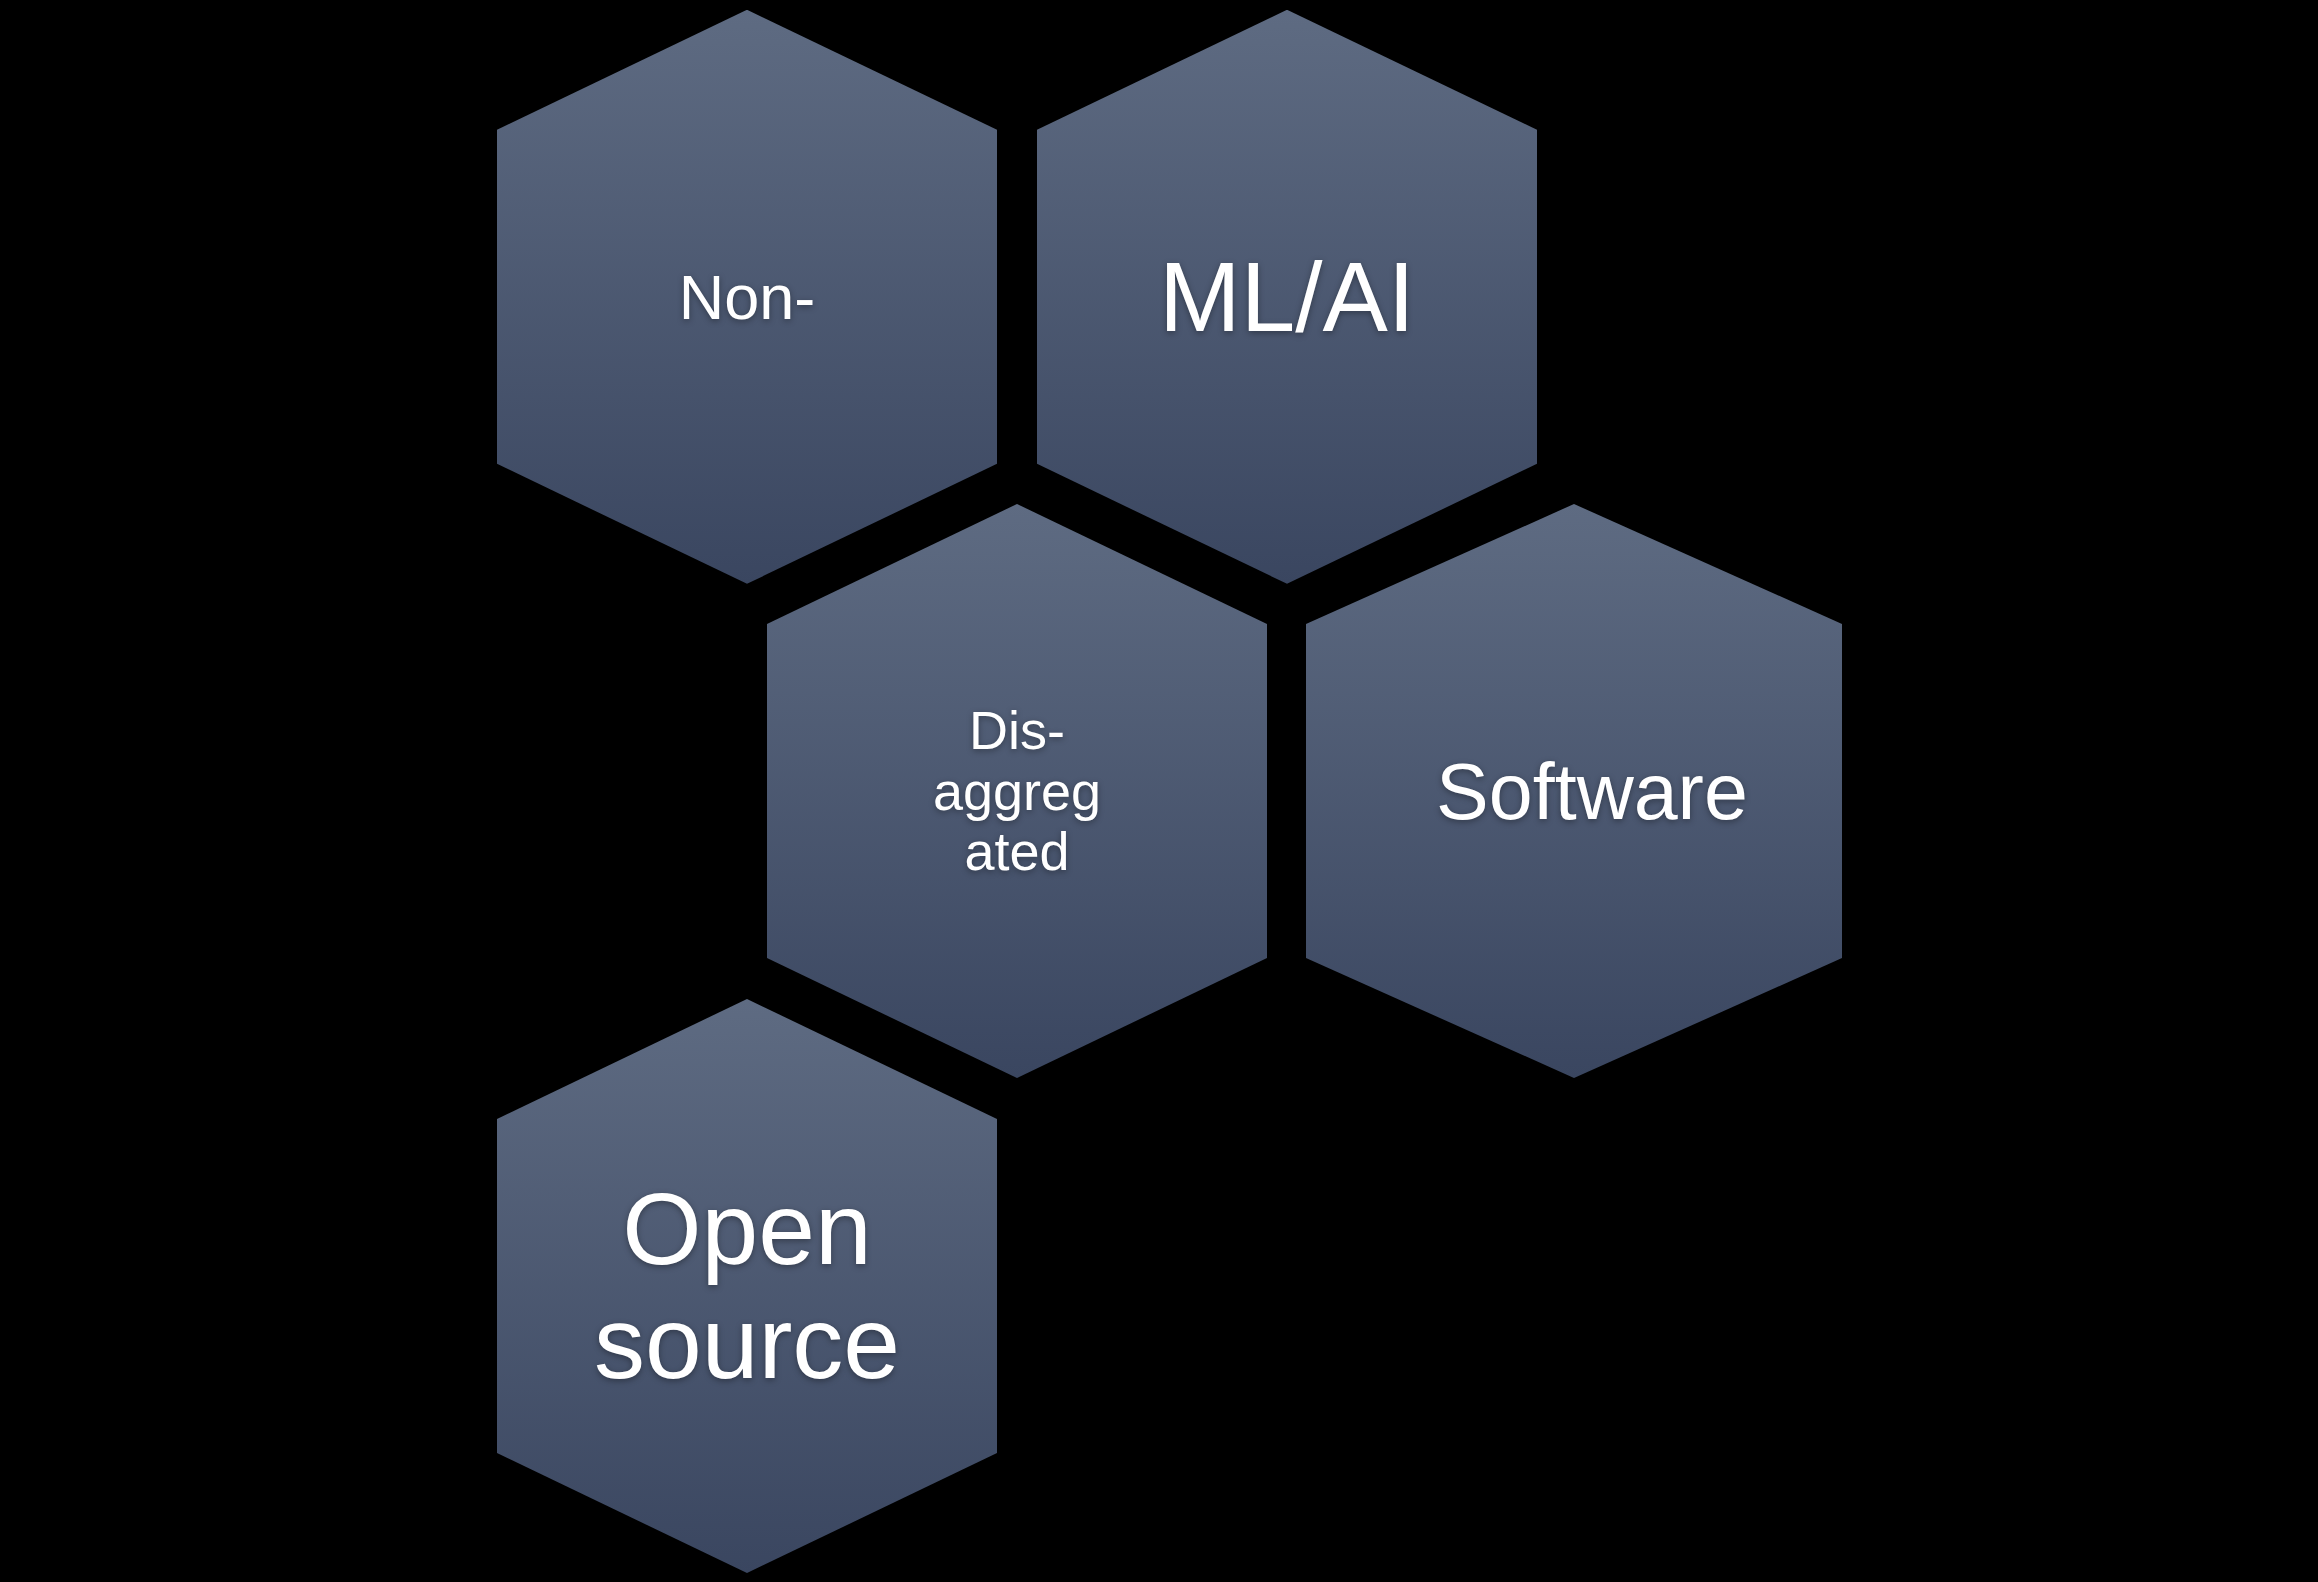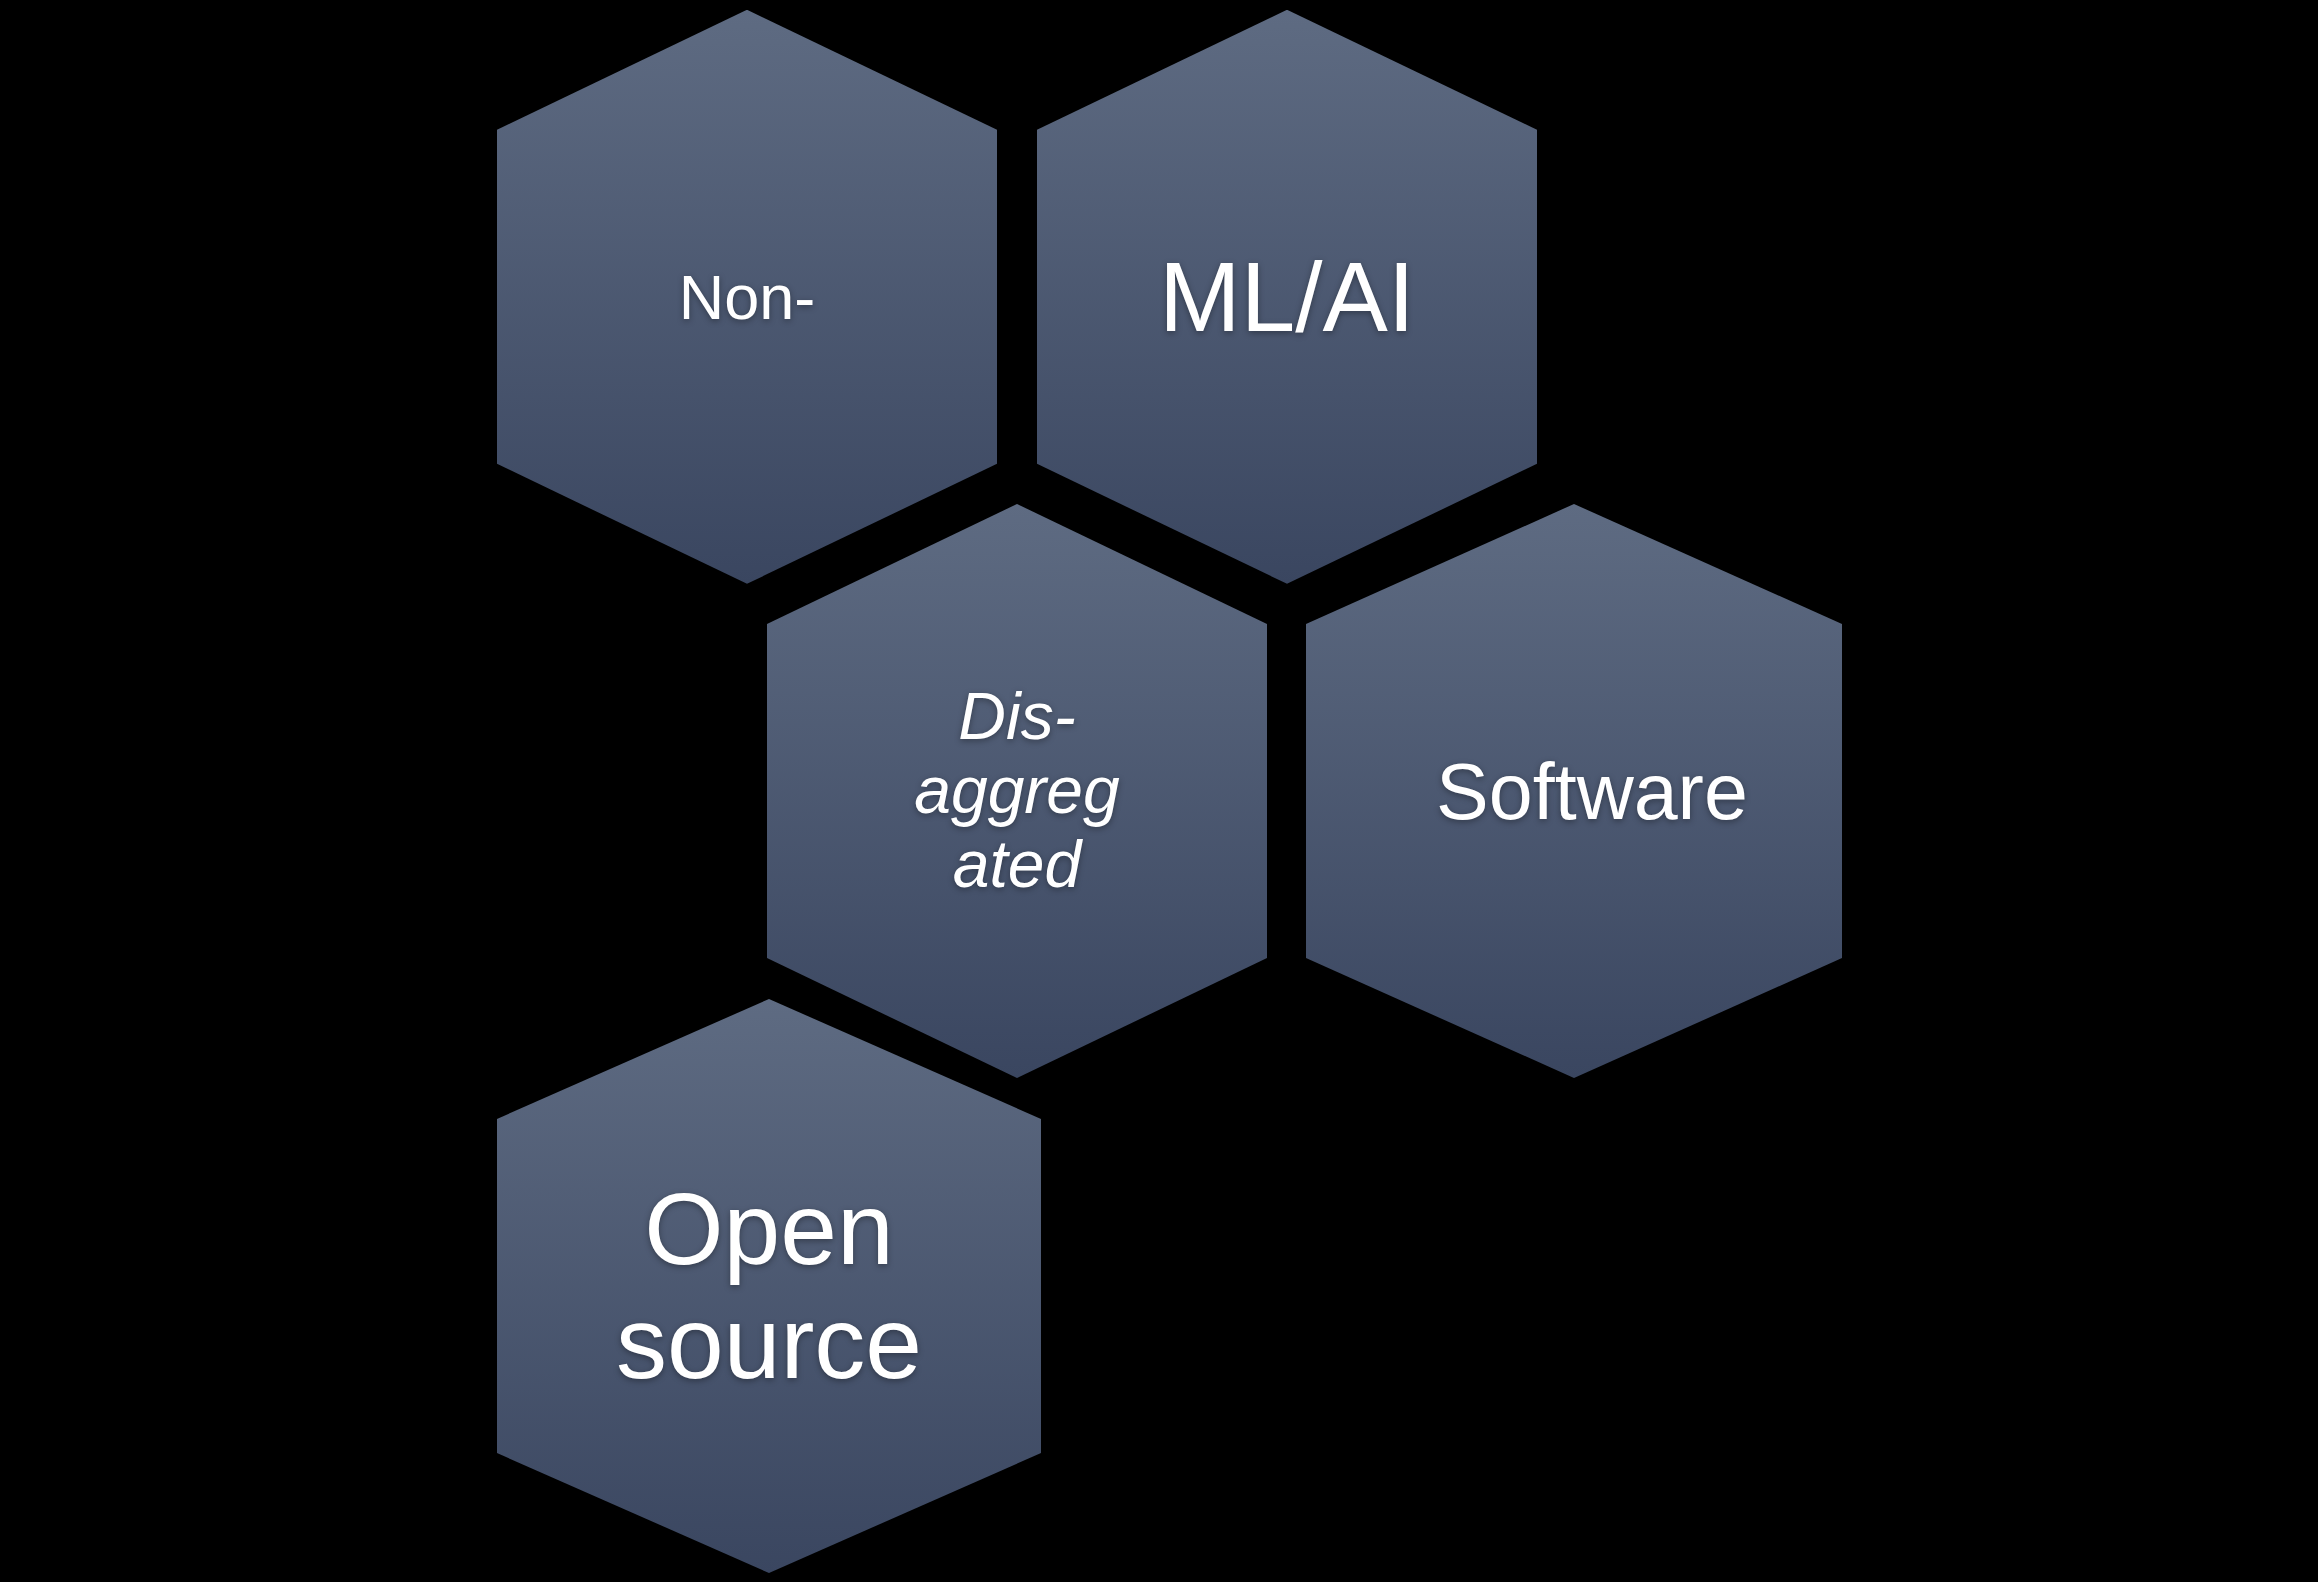--- a/index.html
+++ b/index.html
@@ -51,31 +51,31 @@
       <div class="label" style="font-size: 63px; color: rgb(255, 255, 255);">
         <span class="line">Non-</span>
       </div>
     </div>
     <div class="hex single" style="left: 1037px; top: 9.8px; width: 500px; height: 574px; background: linear-gradient(rgb(94, 107, 130) 0%, rgb(58, 70, 96) 100%);">
       <div class="label" style="font-size: 98px; color: rgb(255, 255, 255);">
         <span class="line">ML/AI</span>
       </div>
     </div>
     <div class="hex" style="left: 767px; top: 504px; width: 500px; height: 574px; background: linear-gradient(rgb(94, 107, 130) 0%, rgb(58, 70, 96) 100%);">
-      <div class="label" style="font-size: 66px; color: rgb(255, 255, 255); font-style: italic;">
+      <div class="label" style="font-size: 54px; color: rgb(255, 255, 255);">
         <span class="line">Dis-</span>
         <span class="line">aggreg</span>
         <span class="line">ated</span>
       </div>
     </div>
     <div class="hex single" style="left: 1306px; top: 504px; width: 500px; height: 574px; background: linear-gradient(rgb(94, 107, 130) 0%, rgb(58, 70, 96) 100%); padding-left: 36px;">
       <div class="label" style="font-size: 79px; color: rgb(255, 255, 255);">
         <span class="line">Software</span>
       </div>
     </div>
-    <div class="hex" style="left: 497px; top: 999px; width: 544px; height: 574px; background: linear-gradient(rgb(94, 107, 130) 0%, rgb(58, 70, 96) 100%); align-items: center;">
+    <div class="hex" style="left: 497px; top: 999px; width: 500px; height: 574px; background: linear-gradient(rgb(94, 107, 130) 0%, rgb(58, 70, 96) 100%); align-items: center;">
       <div class="label" style="font-size: 102px; color: rgb(255, 255, 255);">
         <span class="line">Open</span>
         <span class="line">source</span>
       </div>
     </div>
   </div>
 
 
 </body></html>

